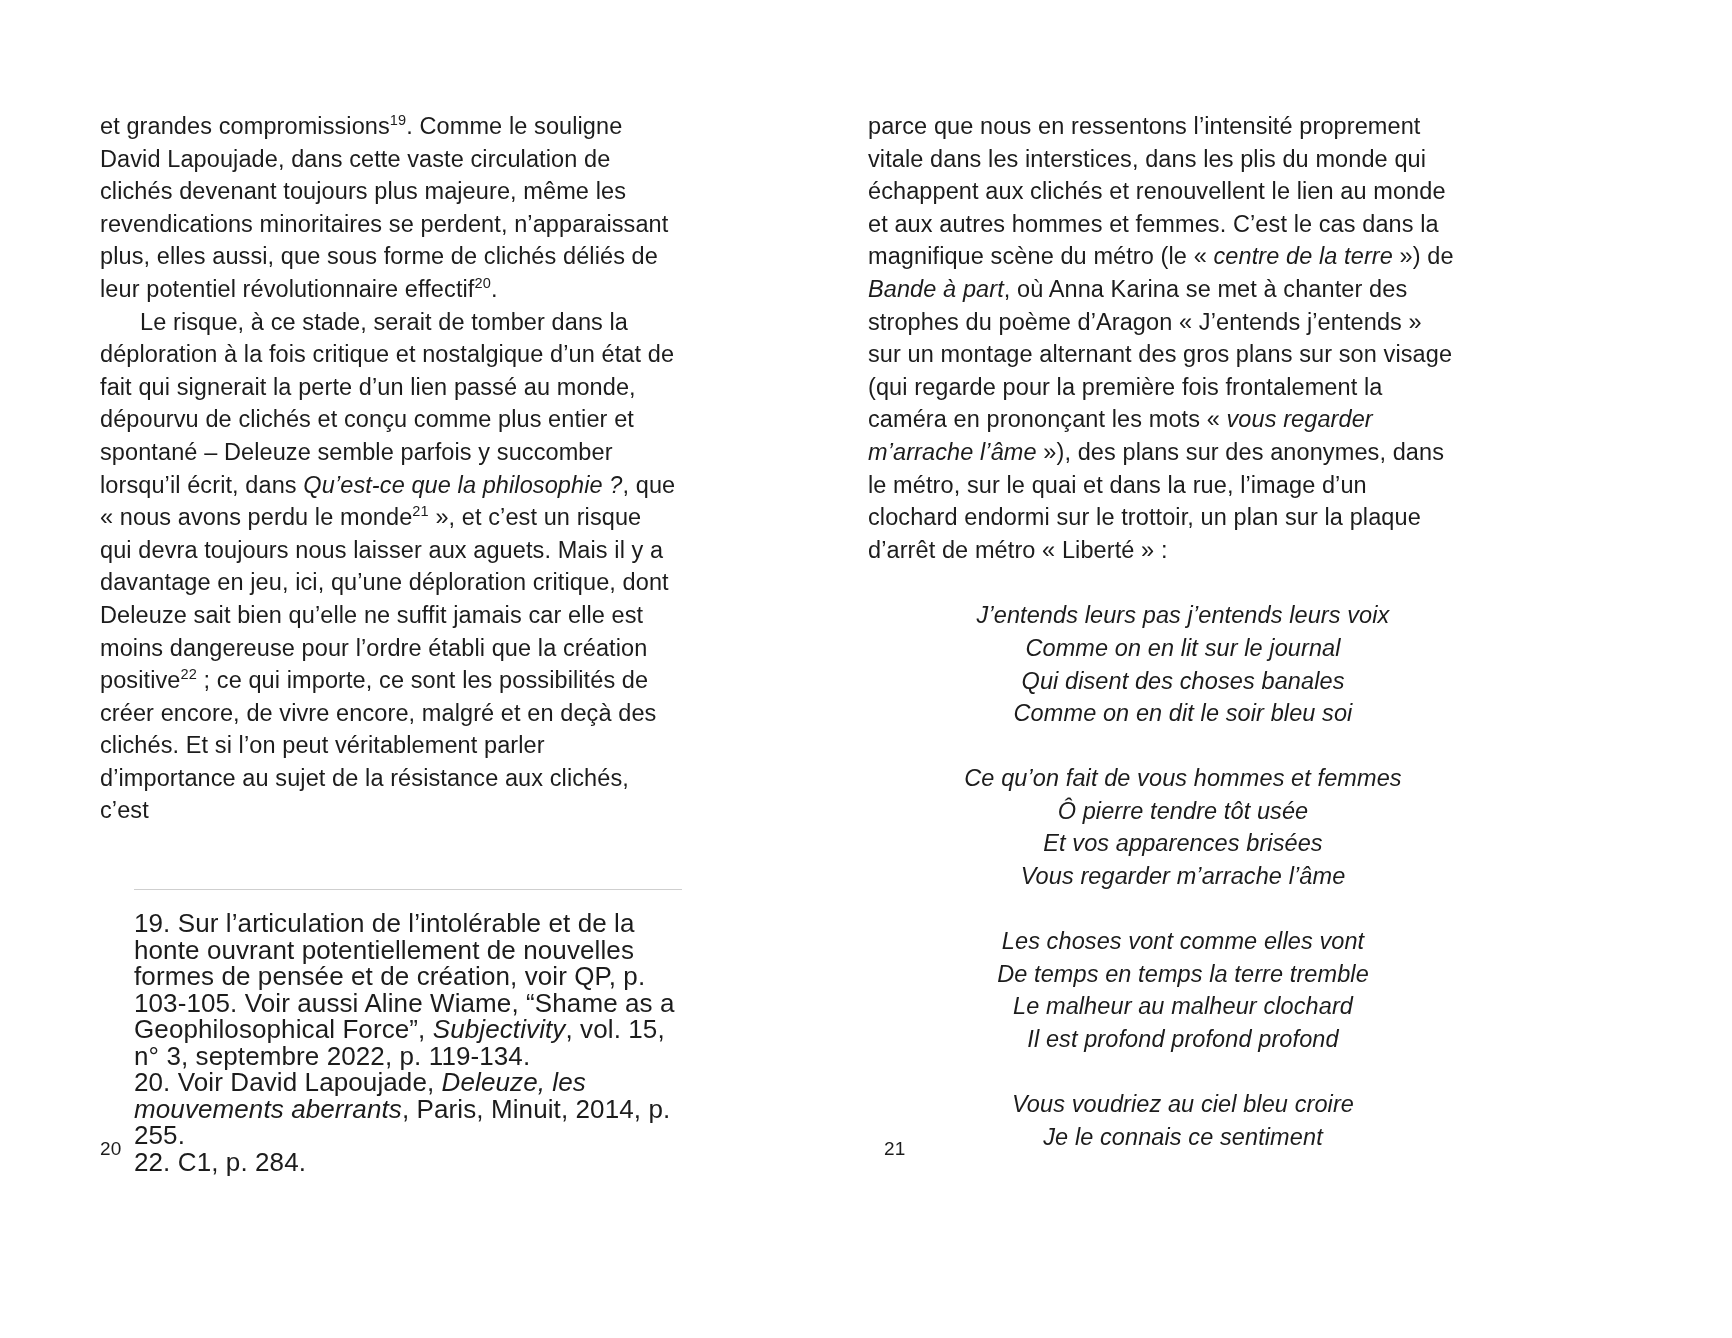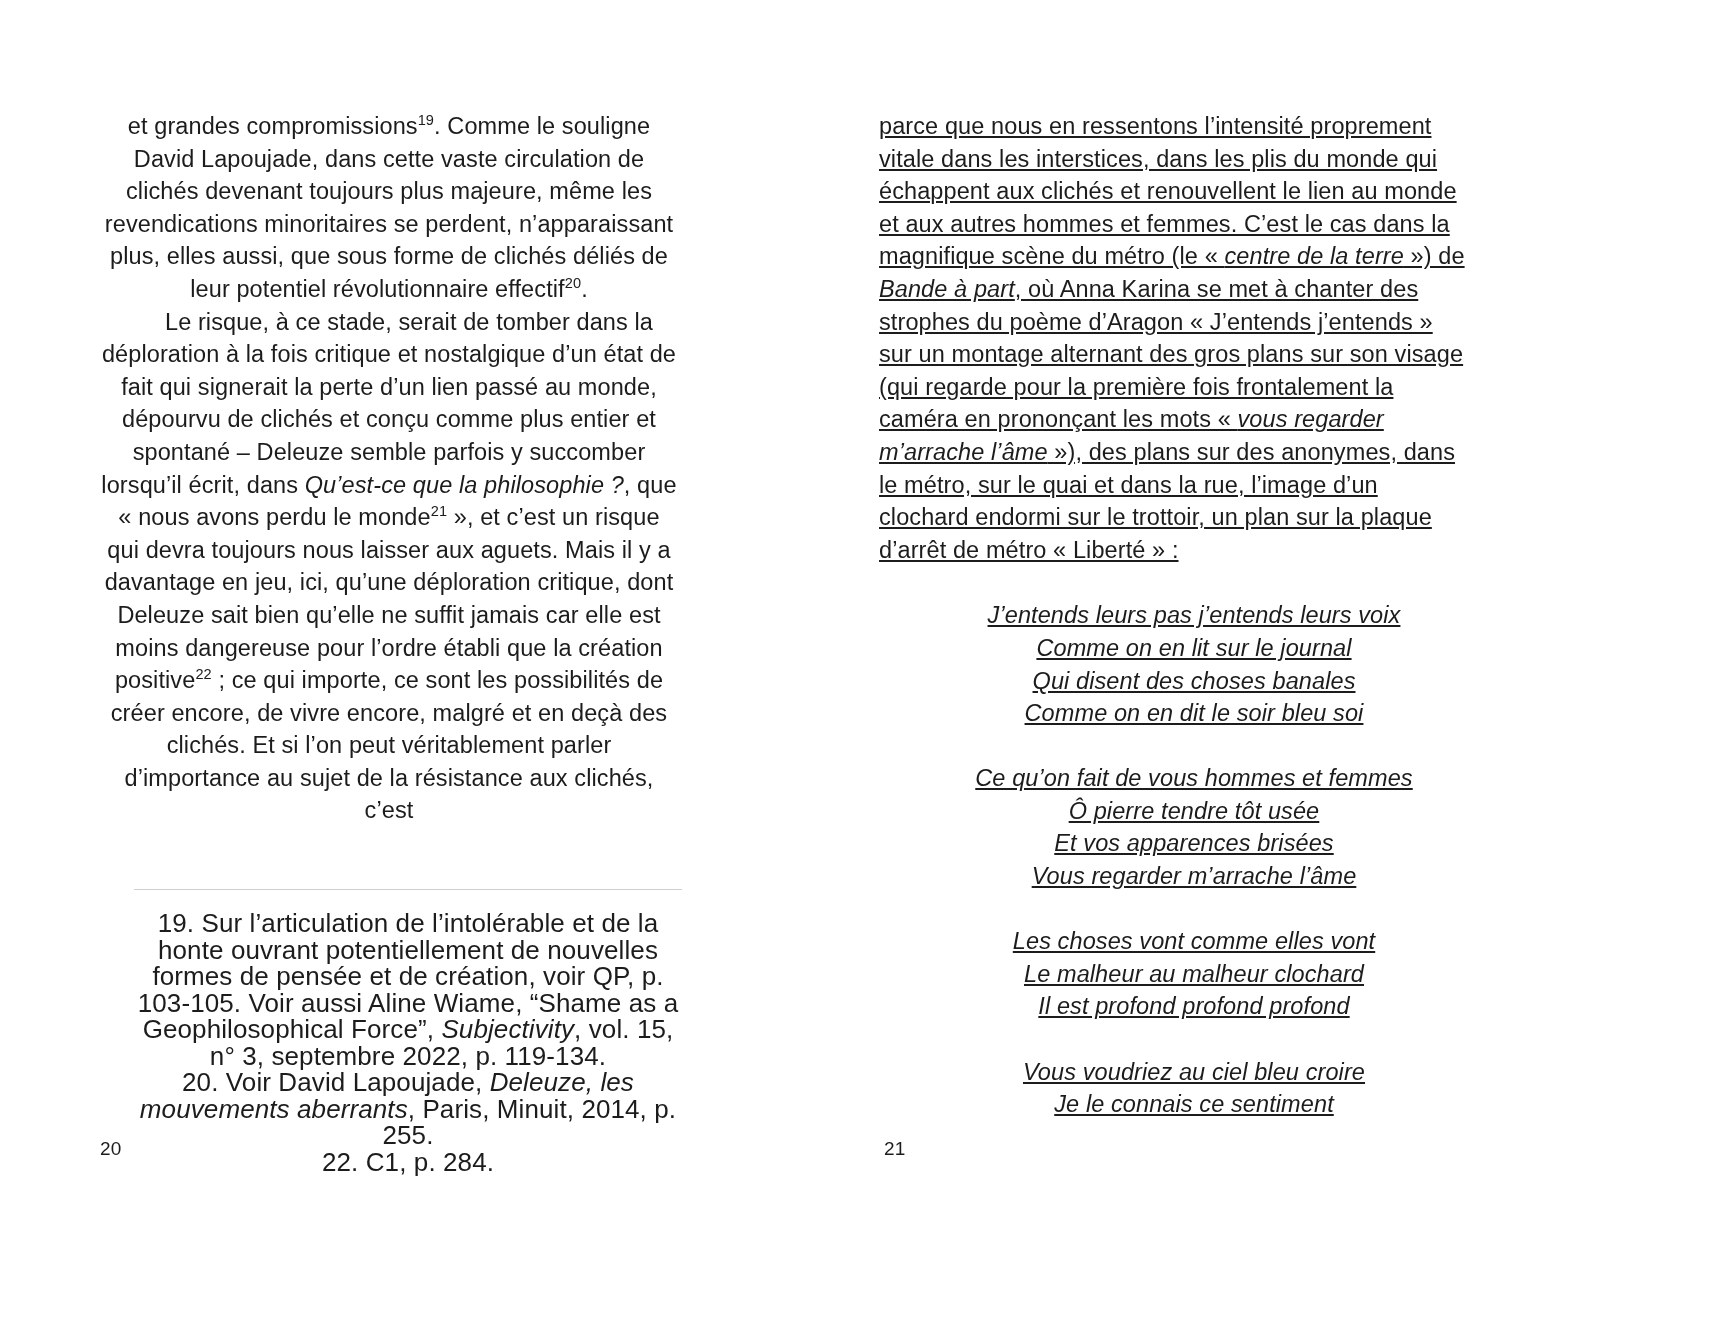--- a/index.html
+++ b/index.html
@@ -14,32 +14,32 @@
     font-family: "Liberation Sans", sans-serif;
     font-weight: 300;
     color: #1c1c1c;
     -webkit-font-smoothing: antialiased;
   }
   .book-page {
     position: absolute;
     top: 0;
     height: 1338px;
   }
-  .page-left  { left: 0;   width: 866px; text-align: center; }
+  .page-left  { left: 0;   width: 866px; }
   .page-right { left: 866px; width: 866px; }
 
   .text-block {
     position: absolute;
     top: 110px;
     font-size: 23.5px;
     line-height: 32.6px;
     letter-spacing: 0.1px;
   }
   .page-left  .text-block { left: 100px; width: 578px; }
-  .page-right .text-block { left: 13px;  width: 592px; text-decoration: underline; }
+  .page-right .text-block { left: 2px;  width: 592px; }
 
   p.body-para {
     margin: 0;
   }
   p.body-para.indented {
     text-indent: 40px;
   }
   sup {
     font-size: 0.62em;
     line-height: 0;
@@ -113,20 +113,21 @@
           <div class="poem-line">Comme on en dit le soir bleu soi</div>
         </div>
         <div class="stanza">
           <div class="poem-line">Ce qu’on fait de vous hommes et femmes</div>
           <div class="poem-line">Ô pierre tendre tôt usée</div>
           <div class="poem-line">Et vos apparences brisées</div>
           <div class="poem-line">Vous regarder m’arrache l’âme</div>
         </div>
         <div class="stanza">
           <div class="poem-line">Les choses vont comme elles vont</div>
+          <div class="poem-line">De temps en temps la terre tremble</div>
           <div class="poem-line">Le malheur au malheur clochard</div>
           <div class="poem-line">Il est profond profond profond</div>
         </div>
         <div class="stanza">
           <div class="poem-line">Vous voudriez au ciel bleu croire</div>
           <div class="poem-line">Je le connais ce sentiment</div>
         </div>
       </div>
   </div>
   <div class="folio">21</div>

